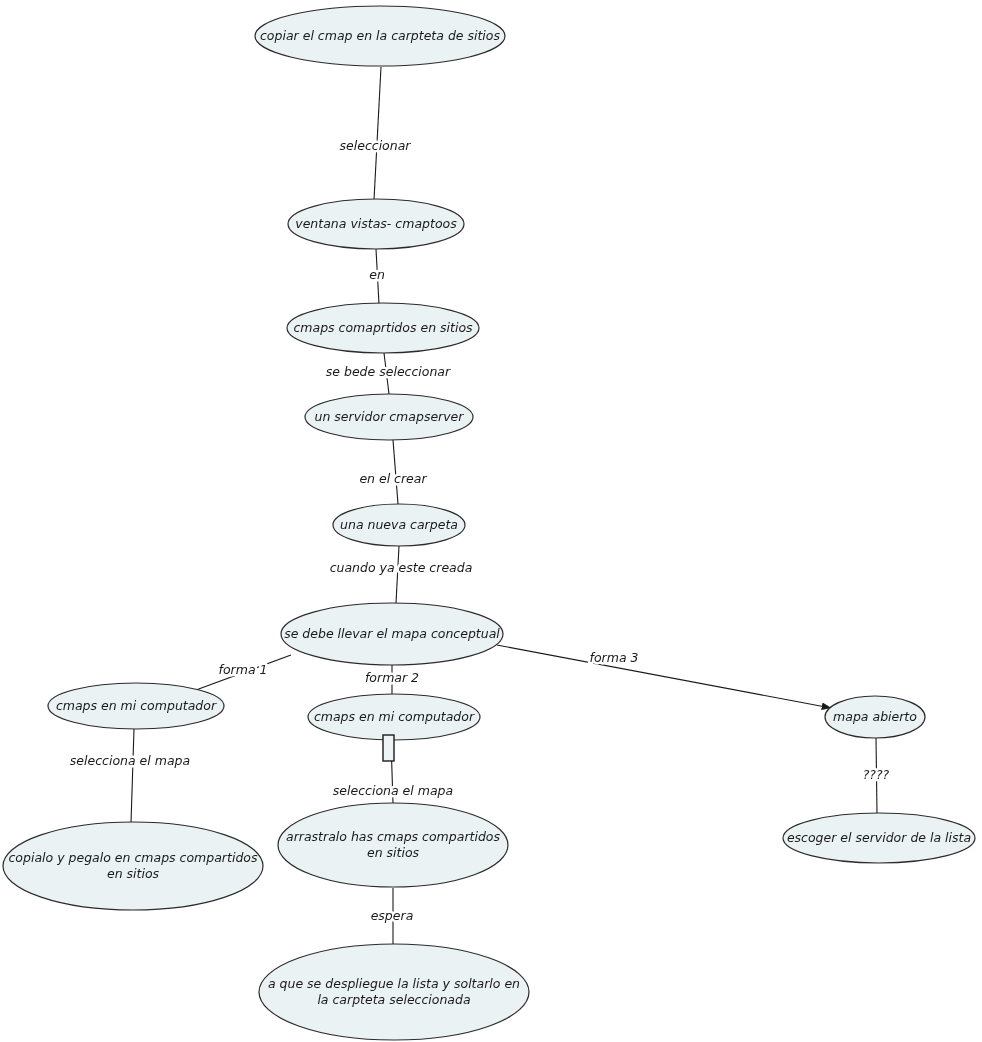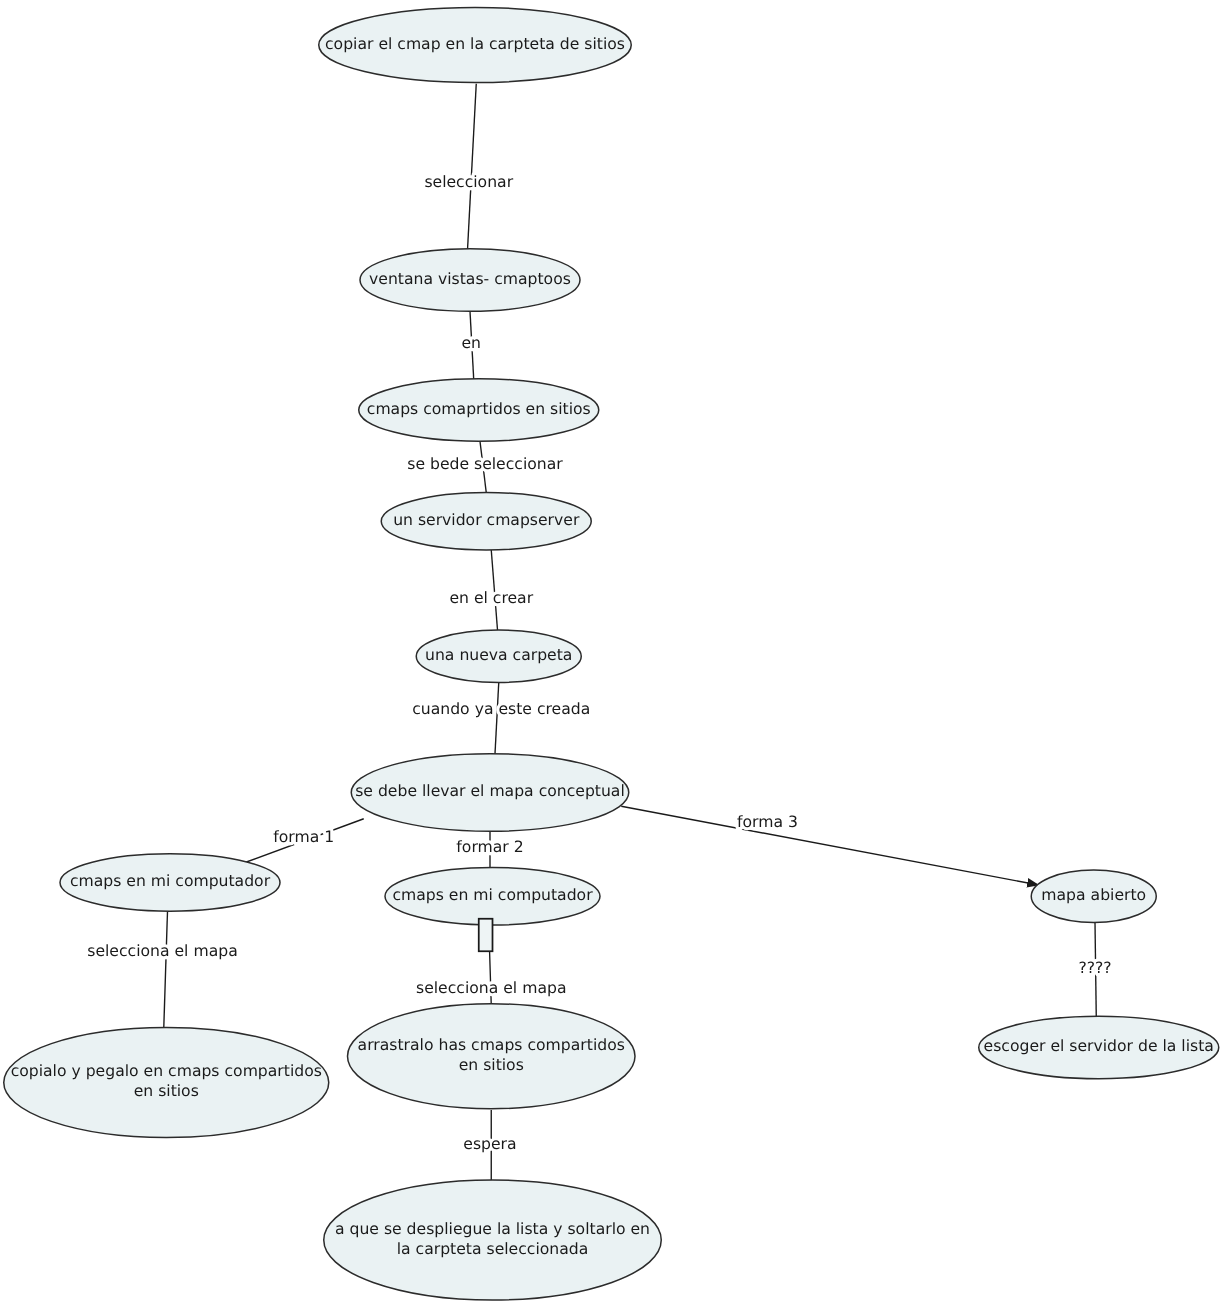--- a/index.html
+++ b/index.html
@@ -11,20 +11,21 @@
     width: 982px;
     height: 1042px;
     font-family: "DejaVu Sans", sans-serif;
     overflow: hidden;
   }
   #cmap-canvas {
     position: relative;
     width: 782px;
     height: 1042px;
     background: #ffffff;
+    font-style: italic;
   }
   svg.cmap-svg {
     position: absolute;
     top: 0;
     left: 0;
     width: 982px;
     height: 1042px;
   }
   .node-ellipse {
     fill: #eaf2f3;

